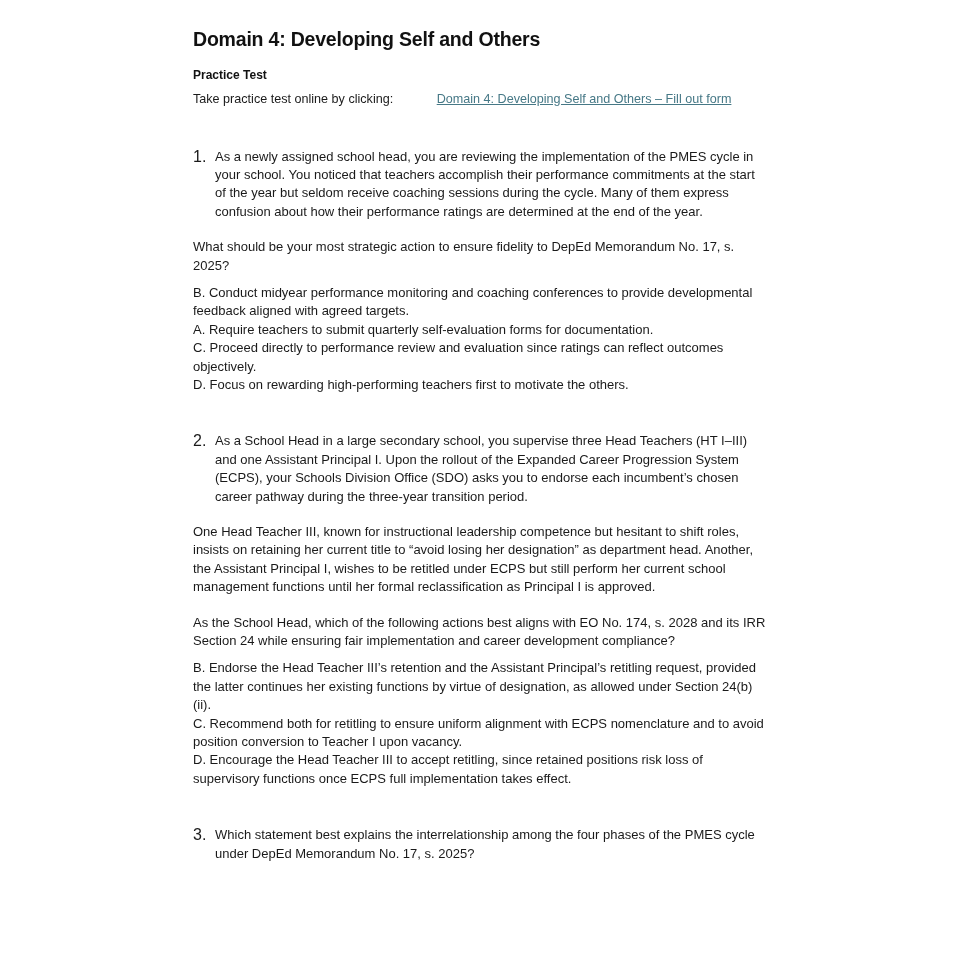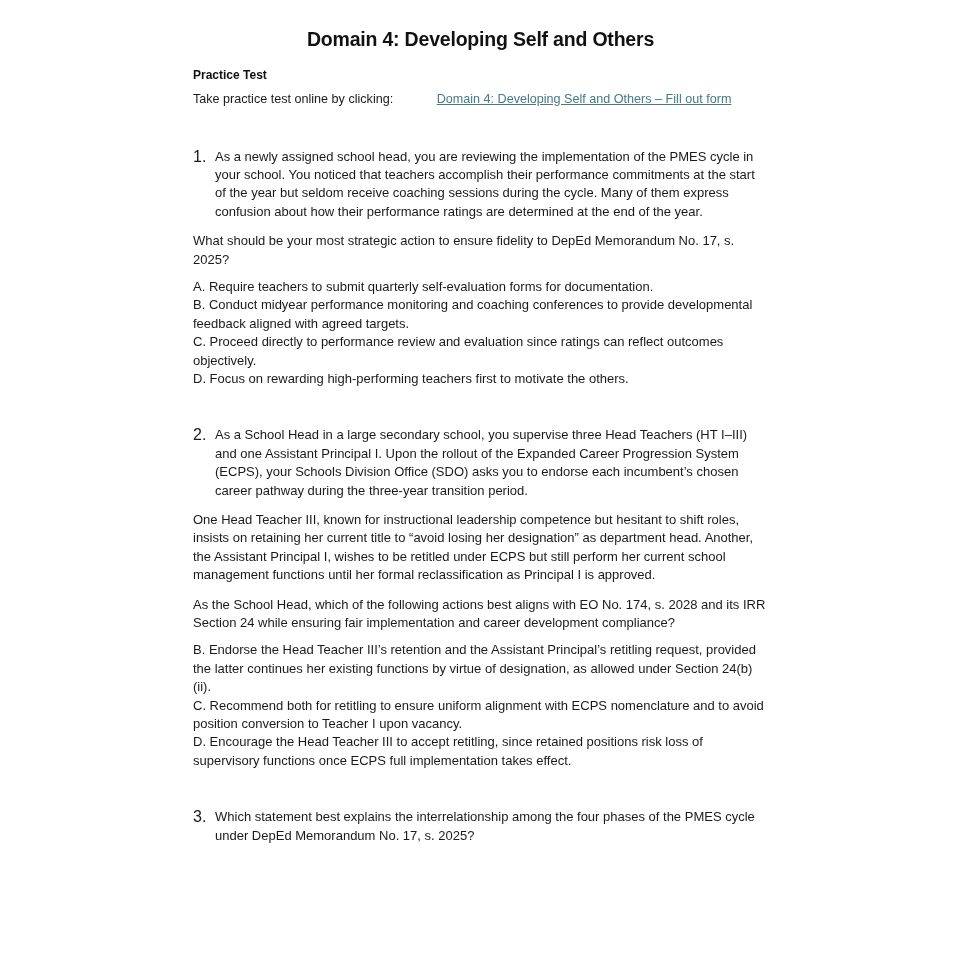--- a/index.html
+++ b/index.html
@@ -1,49 +1,49 @@
 <!DOCTYPE html>
 <html><head>
 <meta charset="utf-8">
 <style>
   html, body { margin: 0; padding: 0; background: #ffffff; }
   body { width: 955px; height: 955px; overflow: hidden; position: relative;
          font-family: "Liberation Sans", sans-serif; color: #1a1a1a; }
   .page { position: absolute; left: 193px; top: 26px; width: 575px; }
-  h1 { font-size: 19.5px; font-weight: bold; margin: 0; line-height: 26px; letter-spacing: -0.2px; color: #111; text-align: center; }
+  h1 { font-size: 19.5px; font-weight: bold; margin: 0; line-height: 26px; letter-spacing: -0.2px; color: #111; }
   h2 { font-size: 12px; font-weight: bold; margin: 12px 0 0 0; line-height: 22px; color: #111; }
   .intro { font-size: 12.6px; line-height: 18.5px; margin: 4px 0 0 0; }
   .intro a { color: #467886; text-decoration: underline; }
   p, .opt { font-size: 13px; line-height: 18.4px; margin: 0; }
   .qitem { display: flex; }
   .qnum { width: 22px; flex: 0 0 22px; }
   .qtext { flex: 1; }
   .q1 { margin-top: 39px; }
   .q2 { margin-top: 38px; }
   .q3 { margin-top: 38px; }
-  .para { margin-top: 11px; }
+  .para { margin-top: 17px; }
   .opts { margin-top: 9px; }
 </style>
 </head>
 <body>
 
 <div class="page">
   <h1>Domain 4: Developing Self and Others</h1>
   <h2>Practice Test</h2>
   <p class="intro"><span>Take practice test online by clicking: </span><a href="#" style="color: rgb(70, 120, 134); padding-left: 40px;">Domain 4: Developing Self and Others – Fill out form</a></p>
 
   <div class="question q1">
     <div class="qitem">
       <span class="qnum">1.</span>
       <p class="qtext">As a newly assigned school head, you are reviewing the implementation of the PMES cycle in your school. You noticed that teachers accomplish their performance commitments at the start of the year but seldom receive coaching sessions during the cycle. Many of them express confusion about how their performance ratings are determined at the end of the year.</p>
     </div>
     <p class="para">What should be your most strategic action to ensure fidelity to DepEd Memorandum No. 17, s. 2025?</p>
     <div class="opts">
+      <p class="opt">B. Conduct midyear performance monitoring and coaching conferences to provide developmental feedback aligned with agreed targets.</p>
       <p class="opt">A. Require teachers to submit quarterly self-evaluation forms for documentation.</p>
-      <p class="opt">B. Conduct midyear performance monitoring and coaching conferences to provide developmental feedback aligned with agreed targets.</p>
       <p class="opt">C. Proceed directly to performance review and evaluation since ratings can reflect outcomes objectively.</p>
       <p class="opt">D. Focus on rewarding high-performing teachers first to motivate the others.</p>
     </div>
   </div>
 
   <div class="question q2">
     <div class="qitem">
       <span class="qnum">2.</span>
       <p class="qtext">As a School Head in a large secondary school, you supervise three Head Teachers (HT I–III) and one Assistant Principal I. Upon the rollout of the Expanded Career Progression System (ECPS), your Schools Division Office (SDO) asks you to endorse each incumbent’s chosen career pathway during the three-year transition period.</p>
     </div>

